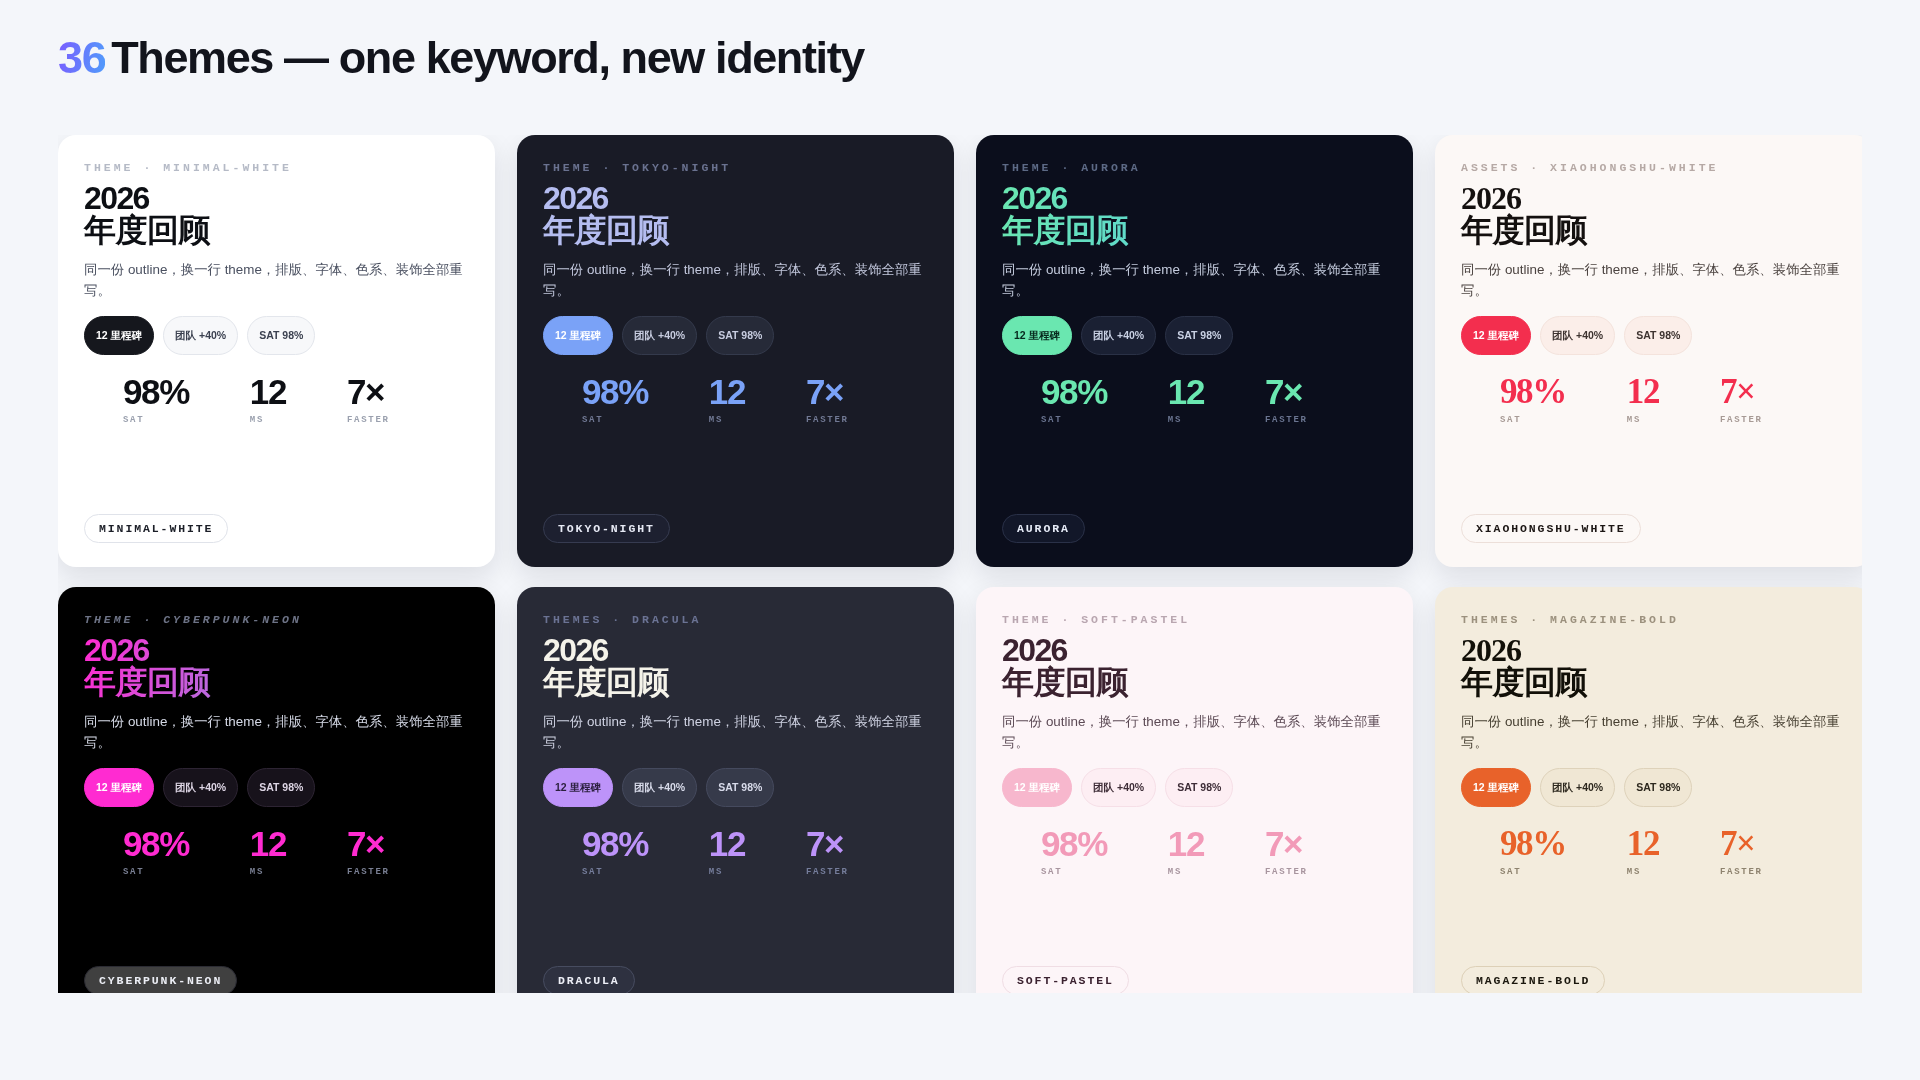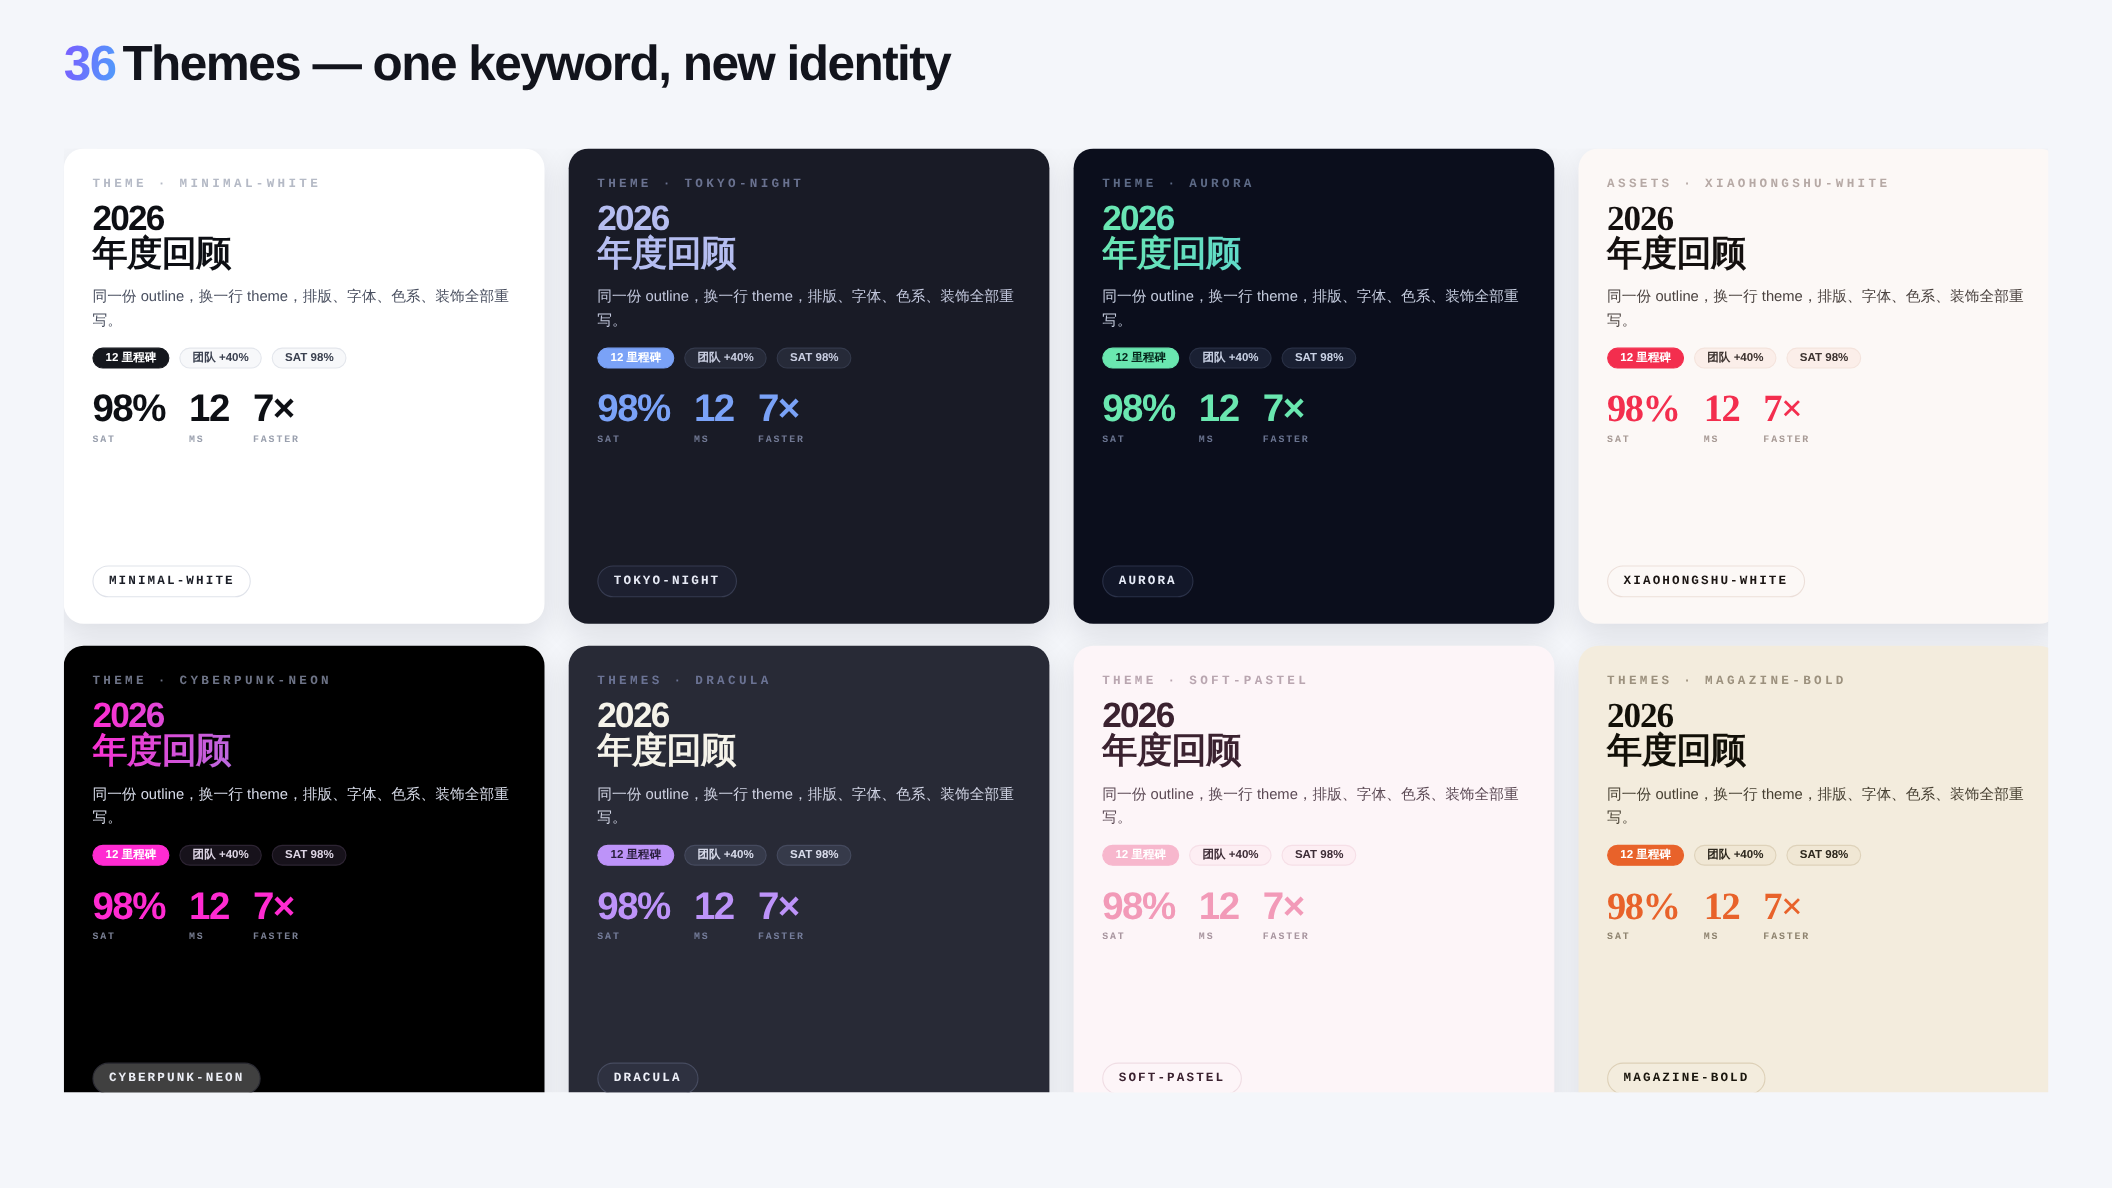--- a/index.html
+++ b/index.html
@@ -62,26 +62,26 @@
   .headline .l2{ display:block; letter-spacing:-0.5px; }
 
   .body{
     font-size:13.4px; line-height:1.52; max-width:392px;
     margin-bottom:15px;
   }
 
   .pills{ display:flex; gap:9px; margin-bottom:19px; flex-wrap:nowrap; }
   .pill{
     font-size:10.5px; font-weight:700; line-height:1;
-    padding:3px 11px; border-radius:999px; white-space:nowrap;
+    padding:13px 11px; border-radius:999px; white-space:nowrap;
     border:1px solid transparent;
   }
 
   .stats{ display:flex; align-items:flex-end; gap:0; }
-  .stat{ margin-right:22px; }
+  .stat{ margin-right:22px;margin-left:39px; }
   .stat .v{
     font-size:35px; font-weight:800; letter-spacing:-1.4px; line-height:1;
   }
   .stat .k{
     font-family:"Liberation Mono", monospace;
     font-size:9px; font-weight:700; letter-spacing:1.7px;
     margin-top:6px;
   }
 
   .footer{
@@ -204,21 +204,21 @@
             <div class="k" style="color: rgb(167, 154, 149);">MS</div>
           </div>
           <div class="stat">
             <div class="v" style="color: rgb(243, 46, 78);">7×</div>
             <div class="k" style="color: rgb(167, 154, 149);">FASTER</div>
           </div>
         </div>
         <div class="footer"><span class="tag" style="background: rgb(252, 248, 246); color: rgb(27, 21, 19); border-color: rgb(236, 223, 217);">XIAOHONGSHU-WHITE</span></div>
       </div>
       <div class="card" style="background: rgb(0, 0, 0);">
-        <div class="eyebrow" style="color: rgb(109, 115, 134);">THEME · CYBERPUNK-NEON</div>
+        <div class="eyebrow" style="color: rgb(109, 115, 134); font-style: italic;">THEME · CYBERPUNK-NEON</div>
         <div class="headline" style="background-image: linear-gradient(105deg, rgb(255, 43, 209) 0%, rgb(63, 217, 245) 100%); background-clip: text; -webkit-text-fill-color: transparent; color: rgb(255, 43, 209);"><span>2026</span><span class="l2">年度回顾</span></div>
         <div class="body" style="color: rgb(213, 217, 230);">同一份 outline，换一行 theme，排版、字体、色系、装饰全部重写。</div>
         <div class="pills">
           <span class="pill" style="background: rgb(255, 43, 209); color: rgb(255, 255, 255); border-color: rgb(255, 43, 209);">12 里程碑</span>
           <span class="pill" style="background: rgb(23, 18, 27); color: rgb(221, 213, 228); border-color: rgb(45, 36, 51);">团队 +40%</span>
           <span class="pill" style="background: rgb(23, 18, 27); color: rgb(221, 213, 228); border-color: rgb(45, 36, 51);">SAT 98%</span>
         </div>
         <div class="stats">
           <div class="stat">
             <div class="v" style="color: rgb(255, 43, 209);">98%</div>

